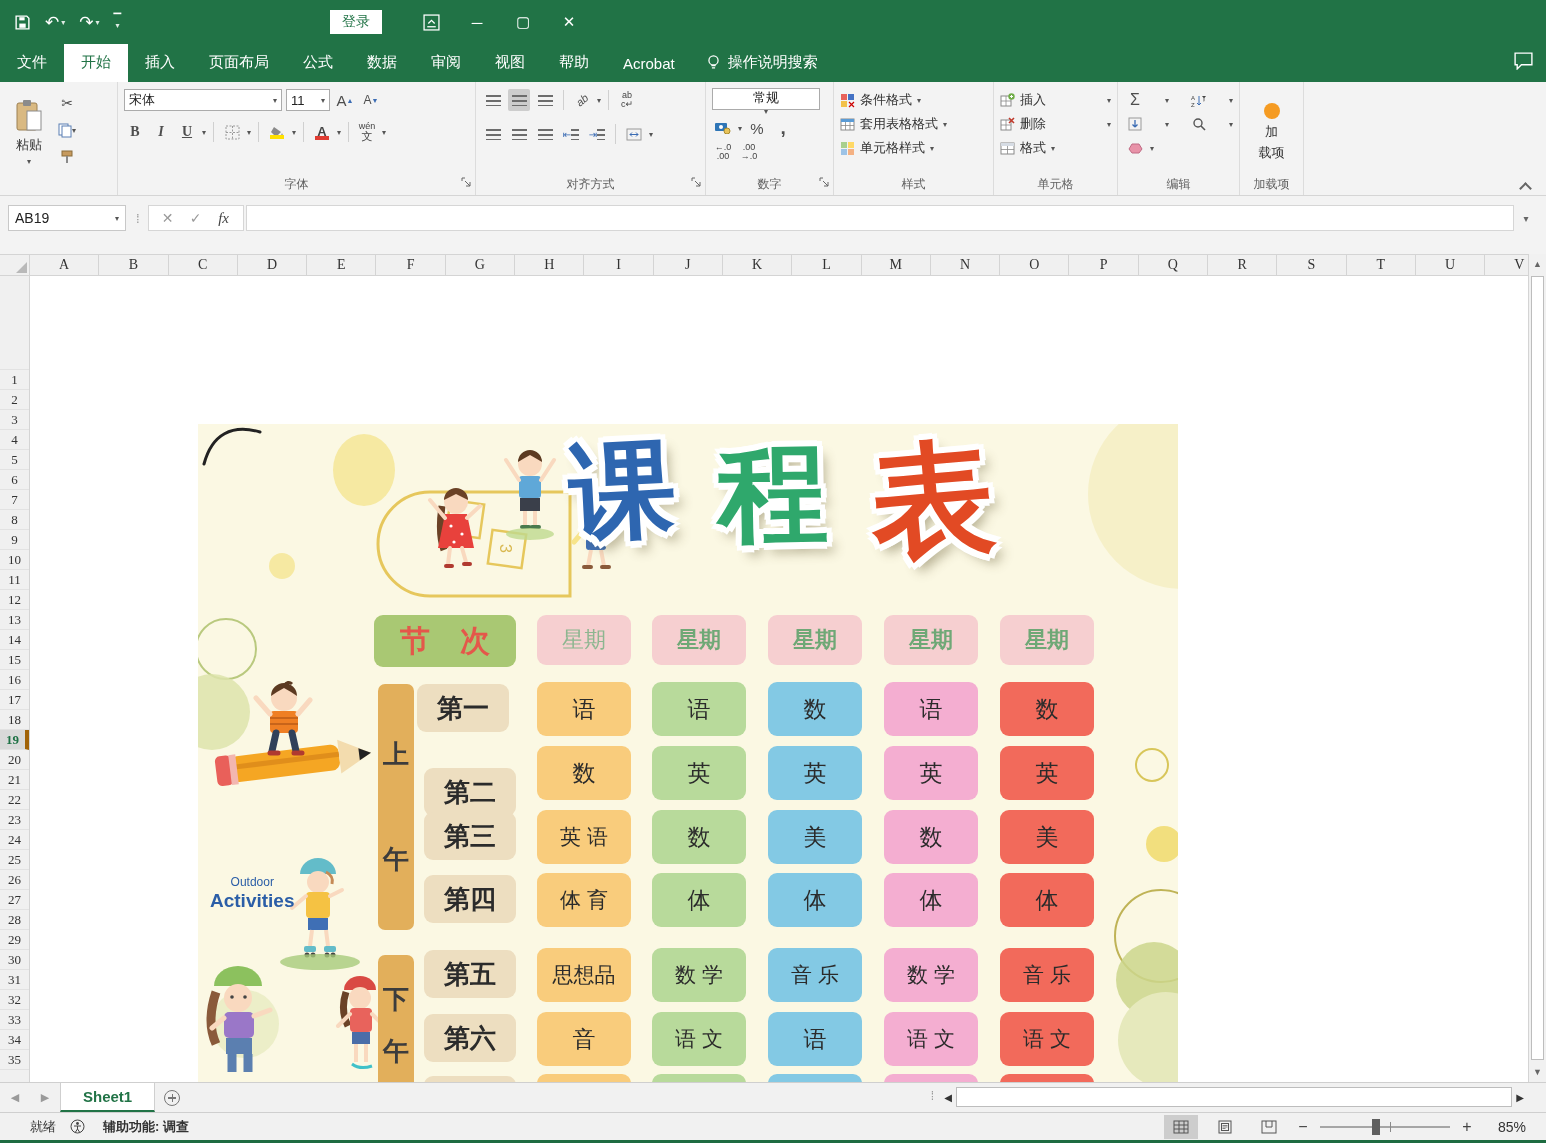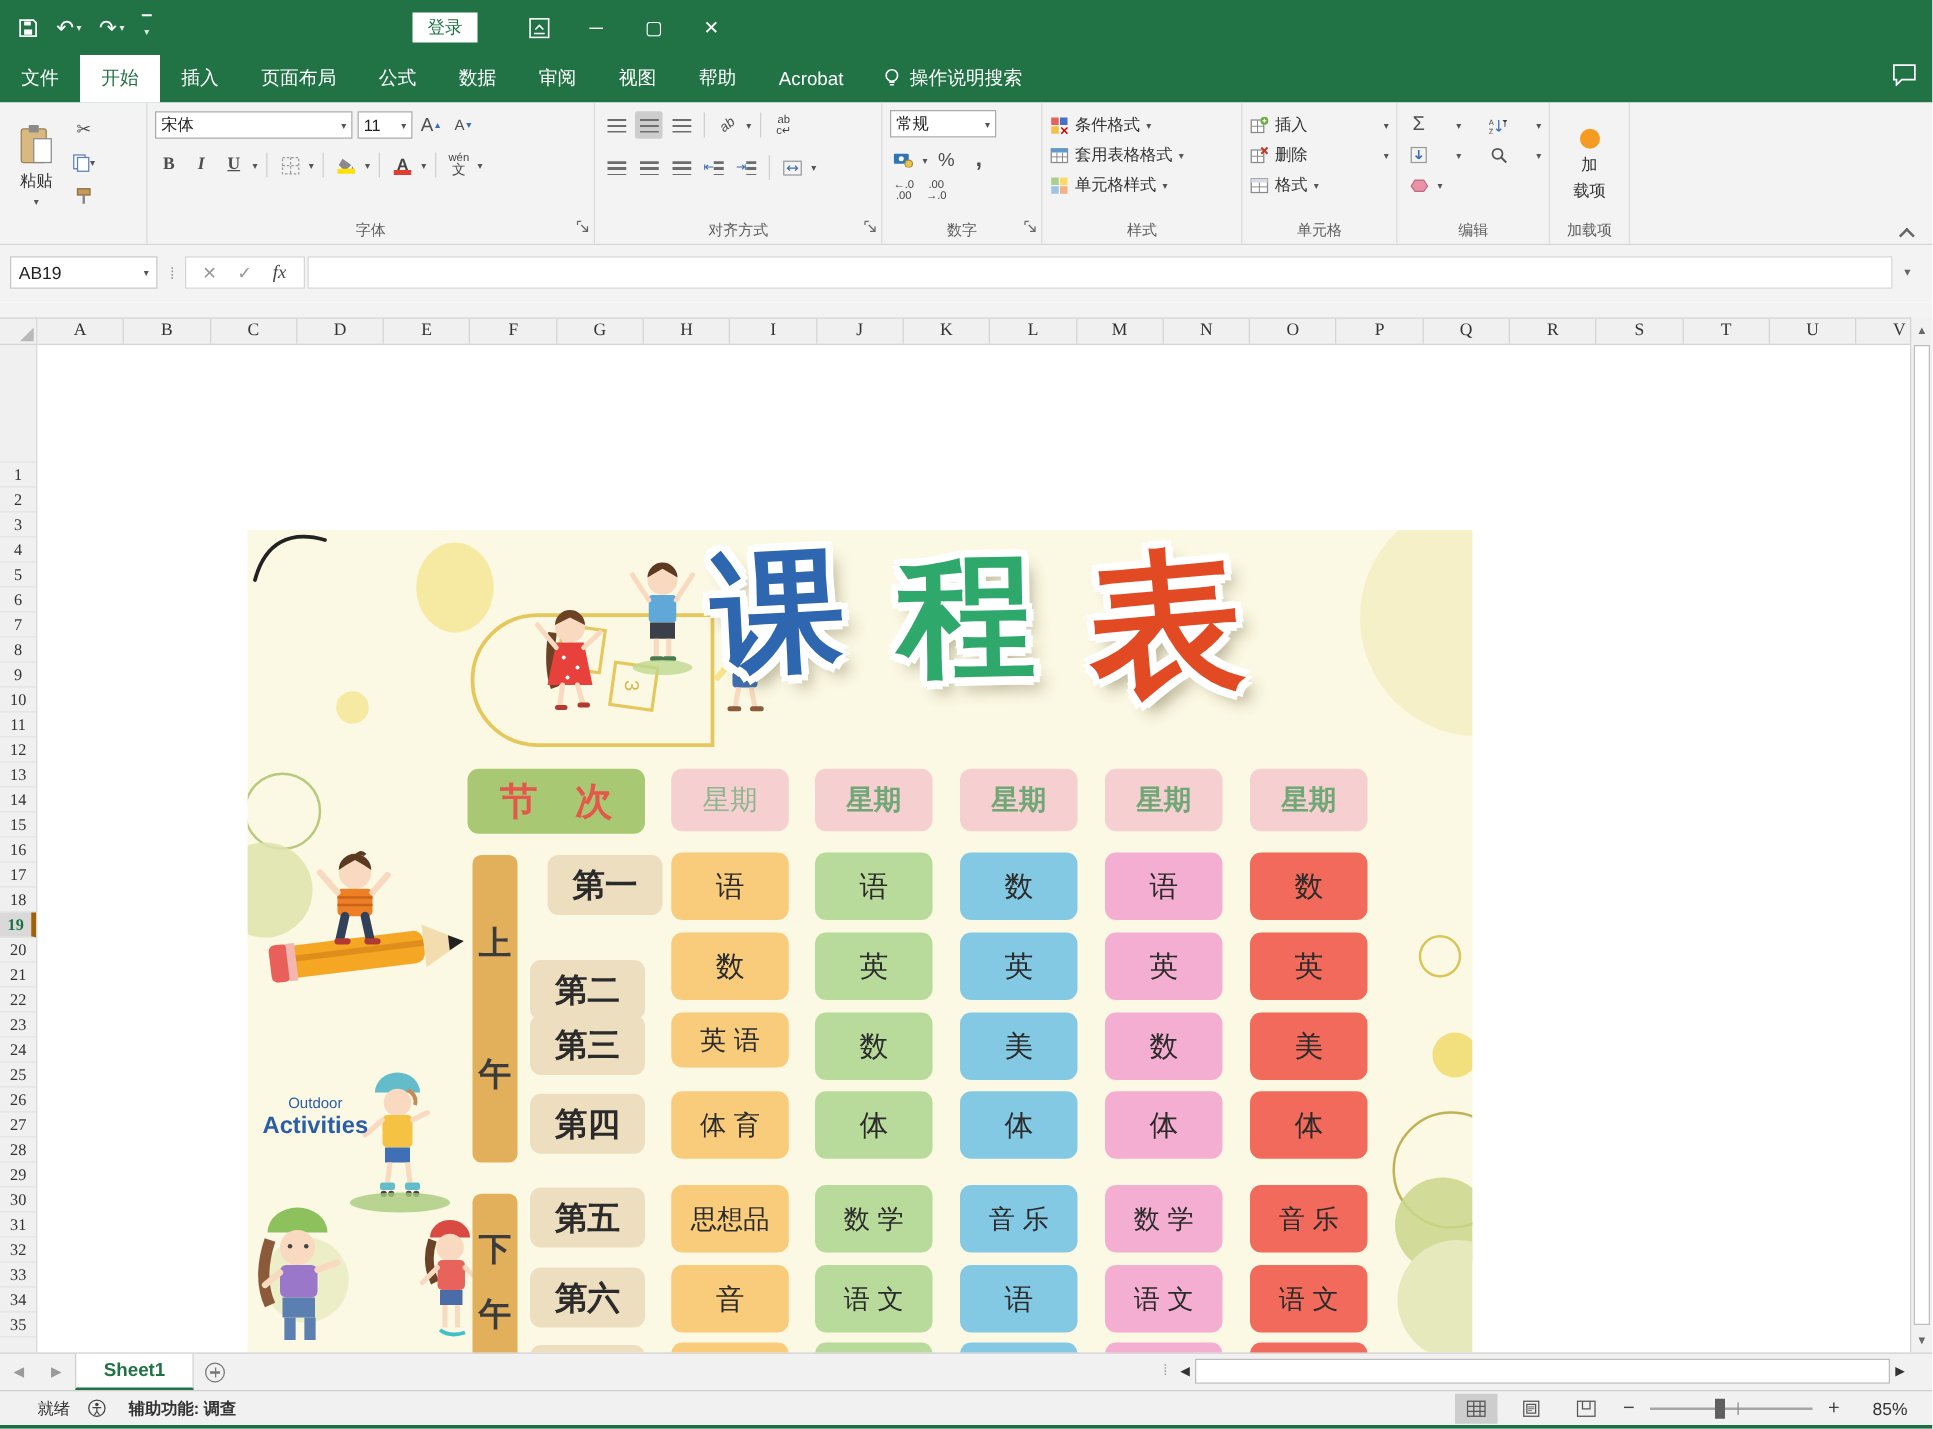--- a/index.html
+++ b/index.html
@@ -308,21 +308,21 @@
       </span>
         <span class="caret-s">▾</span>
     </div>
     <span class="glabel">对齐方式</span>
     <span class="launcher"><svg width="10" height="10" viewBox="0 0 10 10">
           <path d="M1 1v3M1 1h3M9 9L4 4M9 5v4h-4" fill="none" stroke="#666"></path>
         </svg></span>
   </div>
 
   <div class="rgroup" style="width:128px;">
-    <div class="sel" style="width:85px; margin-bottom:6px;">
+    <div class="sel" style="width:108px; margin-bottom:6px;flex-direction:column;">
         <span>常规</span>
         <span class="caret-s">▾</span>
       </div>
     <div class="smallrow">
       <span class="ibtn">
         <svg width="16" height="12" viewBox="0 0 16 12">
             <rect x="0" y="1" width="12" height="8" rx="1" fill="#2e75b6"></rect>
             <circle cx="6" cy="5" r="2" fill="#fff"></circle>
             <circle cx="12" cy="9" r="3" fill="#e8c35a" stroke="#a98b2d"></circle>
           </svg>
@@ -702,37 +702,37 @@
           <div class="sched-cell sched-day" style="left: 686px; top: 191px; width: 94px; height: 50px;">星期</div>
           <div class="sched-cell sched-day" style="left: 802px; top: 191px; width: 94px; height: 50px;">星期</div>
           <div class="sched-sess" style="top: 260px; height: 246px;">
             <span>上</span>
             <span>午</span>
           </div>
           <div class="sched-sess" style="top: 531px; height: 140px;">
             <span>下</span>
             <span>午</span>
           </div>
-          <div class="sched-cell sched-period" style="left: 240px; top: 260px; width: 92px; height: 48px;">第一</div>
+          <div class="sched-cell sched-period" style="left: 219px; top: 260px; width: 92px; height: 48px;">第一</div>
           <div class="sched-cell sched-period" style="left: 226px; top: 344px; width: 92px; height: 48px;">第二</div>
           <div class="sched-cell sched-period" style="left: 226px; top: 388px; width: 92px; height: 48px;">第三</div>
           <div class="sched-cell sched-period" style="left: 226px; top: 451px; width: 92px; height: 48px;">第四</div>
           <div class="sched-cell sched-period" style="left: 226px; top: 526px; width: 92px; height: 48px;">第五</div>
           <div class="sched-cell sched-period" style="left: 226px; top: 590px; width: 92px; height: 48px;">第六</div>
           <div class="sched-cell sched-subj" style="left: 339px; top: 258px; width: 94px; height: 54px; background: rgb(249, 204, 124);">语</div>
           <div class="sched-cell sched-subj" style="left: 454px; top: 258px; width: 94px; height: 54px; background: rgb(184, 218, 155);">语</div>
           <div class="sched-cell sched-subj" style="left: 570px; top: 258px; width: 94px; height: 54px; background: rgb(131, 201, 228);">数</div>
           <div class="sched-cell sched-subj" style="left: 686px; top: 258px; width: 94px; height: 54px; background: rgb(244, 174, 209);">语</div>
           <div class="sched-cell sched-subj" style="left: 802px; top: 258px; width: 94px; height: 54px; background: rgb(242, 106, 91);">数</div>
           <div class="sched-cell sched-subj" style="left: 339px; top: 322px; width: 94px; height: 54px; background: rgb(249, 204, 124);">数</div>
           <div class="sched-cell sched-subj" style="left: 454px; top: 322px; width: 94px; height: 54px; background: rgb(184, 218, 155);">英</div>
           <div class="sched-cell sched-subj" style="left: 570px; top: 322px; width: 94px; height: 54px; background: rgb(131, 201, 228);">英</div>
           <div class="sched-cell sched-subj" style="left: 686px; top: 322px; width: 94px; height: 54px; background: rgb(244, 174, 209);">英</div>
           <div class="sched-cell sched-subj" style="left: 802px; top: 322px; width: 94px; height: 54px; background: rgb(242, 106, 91);">英</div>
-          <div class="sched-cell sched-subj" style="left: 339px; top: 386px; width: 94px; height: 44px; background: rgb(249, 204, 124); font-size: 21px;">英 语</div>
+          <div class="sched-cell sched-subj" style="left: 339px; top: 386px; width: 94px; height: 54px; background: rgb(249, 204, 124); font-size: 21px;">英 语</div>
           <div class="sched-cell sched-subj" style="left: 454px; top: 386px; width: 94px; height: 54px; background: rgb(184, 218, 155);">数</div>
           <div class="sched-cell sched-subj" style="left: 570px; top: 386px; width: 94px; height: 54px; background: rgb(131, 201, 228);">美</div>
           <div class="sched-cell sched-subj" style="left: 686px; top: 386px; width: 94px; height: 54px; background: rgb(244, 174, 209);">数</div>
           <div class="sched-cell sched-subj" style="left: 802px; top: 386px; width: 94px; height: 54px; background: rgb(242, 106, 91);">美</div>
           <div class="sched-cell sched-subj" style="left: 339px; top: 449px; width: 94px; height: 54px; background: rgb(249, 204, 124); font-size: 21px;">体 育</div>
           <div class="sched-cell sched-subj" style="left: 454px; top: 449px; width: 94px; height: 54px; background: rgb(184, 218, 155);">体</div>
           <div class="sched-cell sched-subj" style="left: 570px; top: 449px; width: 94px; height: 54px; background: rgb(131, 201, 228);">体</div>
           <div class="sched-cell sched-subj" style="left: 686px; top: 449px; width: 94px; height: 54px; background: rgb(244, 174, 209);">体</div>
           <div class="sched-cell sched-subj" style="left: 802px; top: 449px; width: 94px; height: 54px; background: rgb(242, 106, 91);">体</div>
           <div class="sched-cell sched-subj" style="left: 339px; top: 524px; width: 94px; height: 54px; background: rgb(249, 204, 124); font-size: 21px;">思想品</div>

